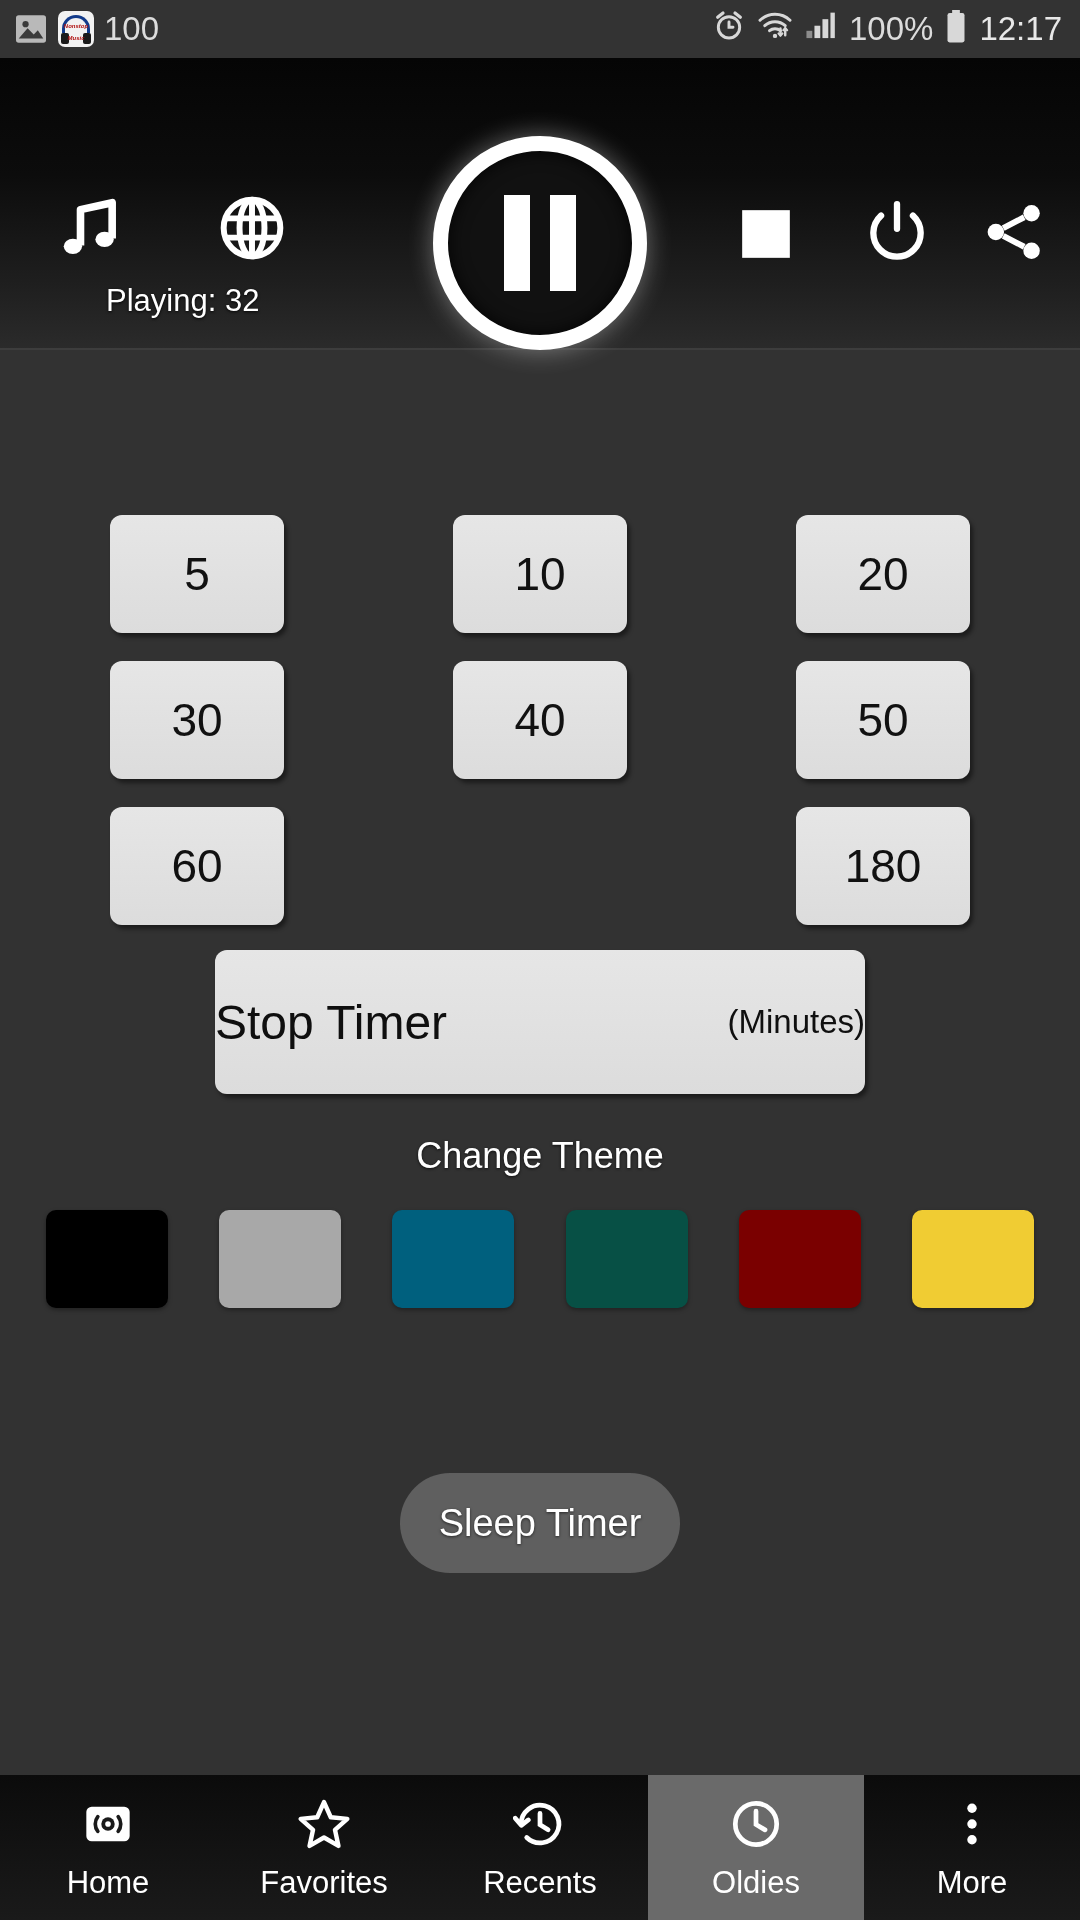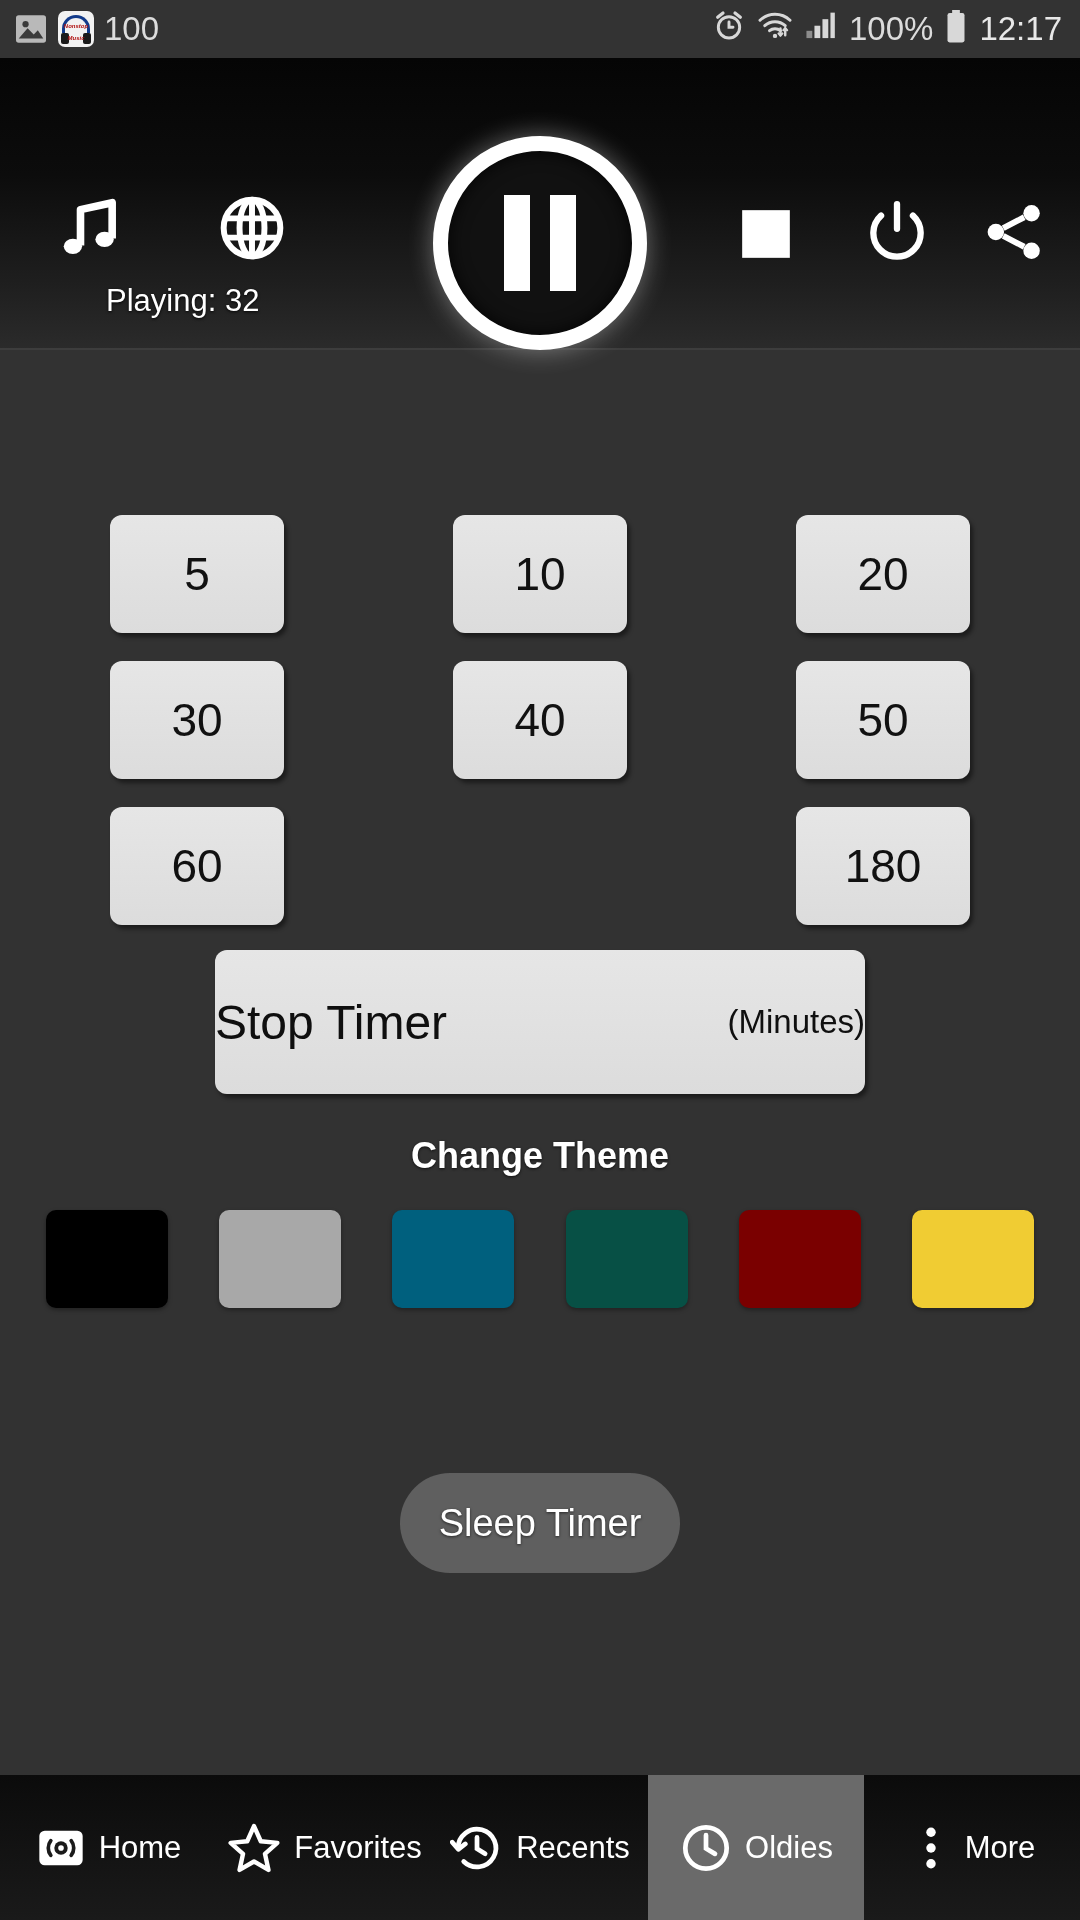--- a/index.html
+++ b/index.html
@@ -137,21 +137,21 @@
     box-shadow:3px 4px 4px rgba(0,0,0,.45);
     display:flex; align-items:center; justify-content:space-between;
     cursor:pointer; color:#0f0f0f;
   }
   .stop-timer-main { font-size:48px; }
   .stop-timer-sub  { font-size:33px; }
 
   .theme-label {
     position:absolute; top:785px; left:0; right:0;
     text-align:center; color:#ffffff;
-    font-size:36px; font-weight:bold;
+    font-size:36px; font-weight:normal;
     text-shadow:0 1px 3px rgba(0,0,0,.7);
   }
   .swatch-row {
     position:absolute; top:860px; left:46px; right:46px;
     display:flex; justify-content:space-between;
   }
   .swatch {
     width:122px; height:98px; border-radius:10px;
     cursor:pointer; border:none;
     box-shadow:0 2px 4px rgba(0,0,0,.35);
@@ -168,21 +168,21 @@
   }
 
   
   .bottomnav {
     flex:0 0 145px;
     display:flex;
     background:linear-gradient(180deg,#0b0b0b 0%,#141414 60%,#1a1a1a 100%);
   }
   .nav-item {
     flex:1 1 20%;
-    display:flex; flex-direction:row;
+    display:flex; flex-direction:column;
     align-items:center; justify-content:center;
     gap:12px; cursor:pointer;
     color:#ffffff;
   }
   .nav-item.selected { background:#6a6a6a; }
   .nav-label { font-size:31px; color:#ffffff; }
   .nav-ico { height:58px; display:flex; align-items:center; justify-content:center; }
 </style>
 </head>
 <body>

